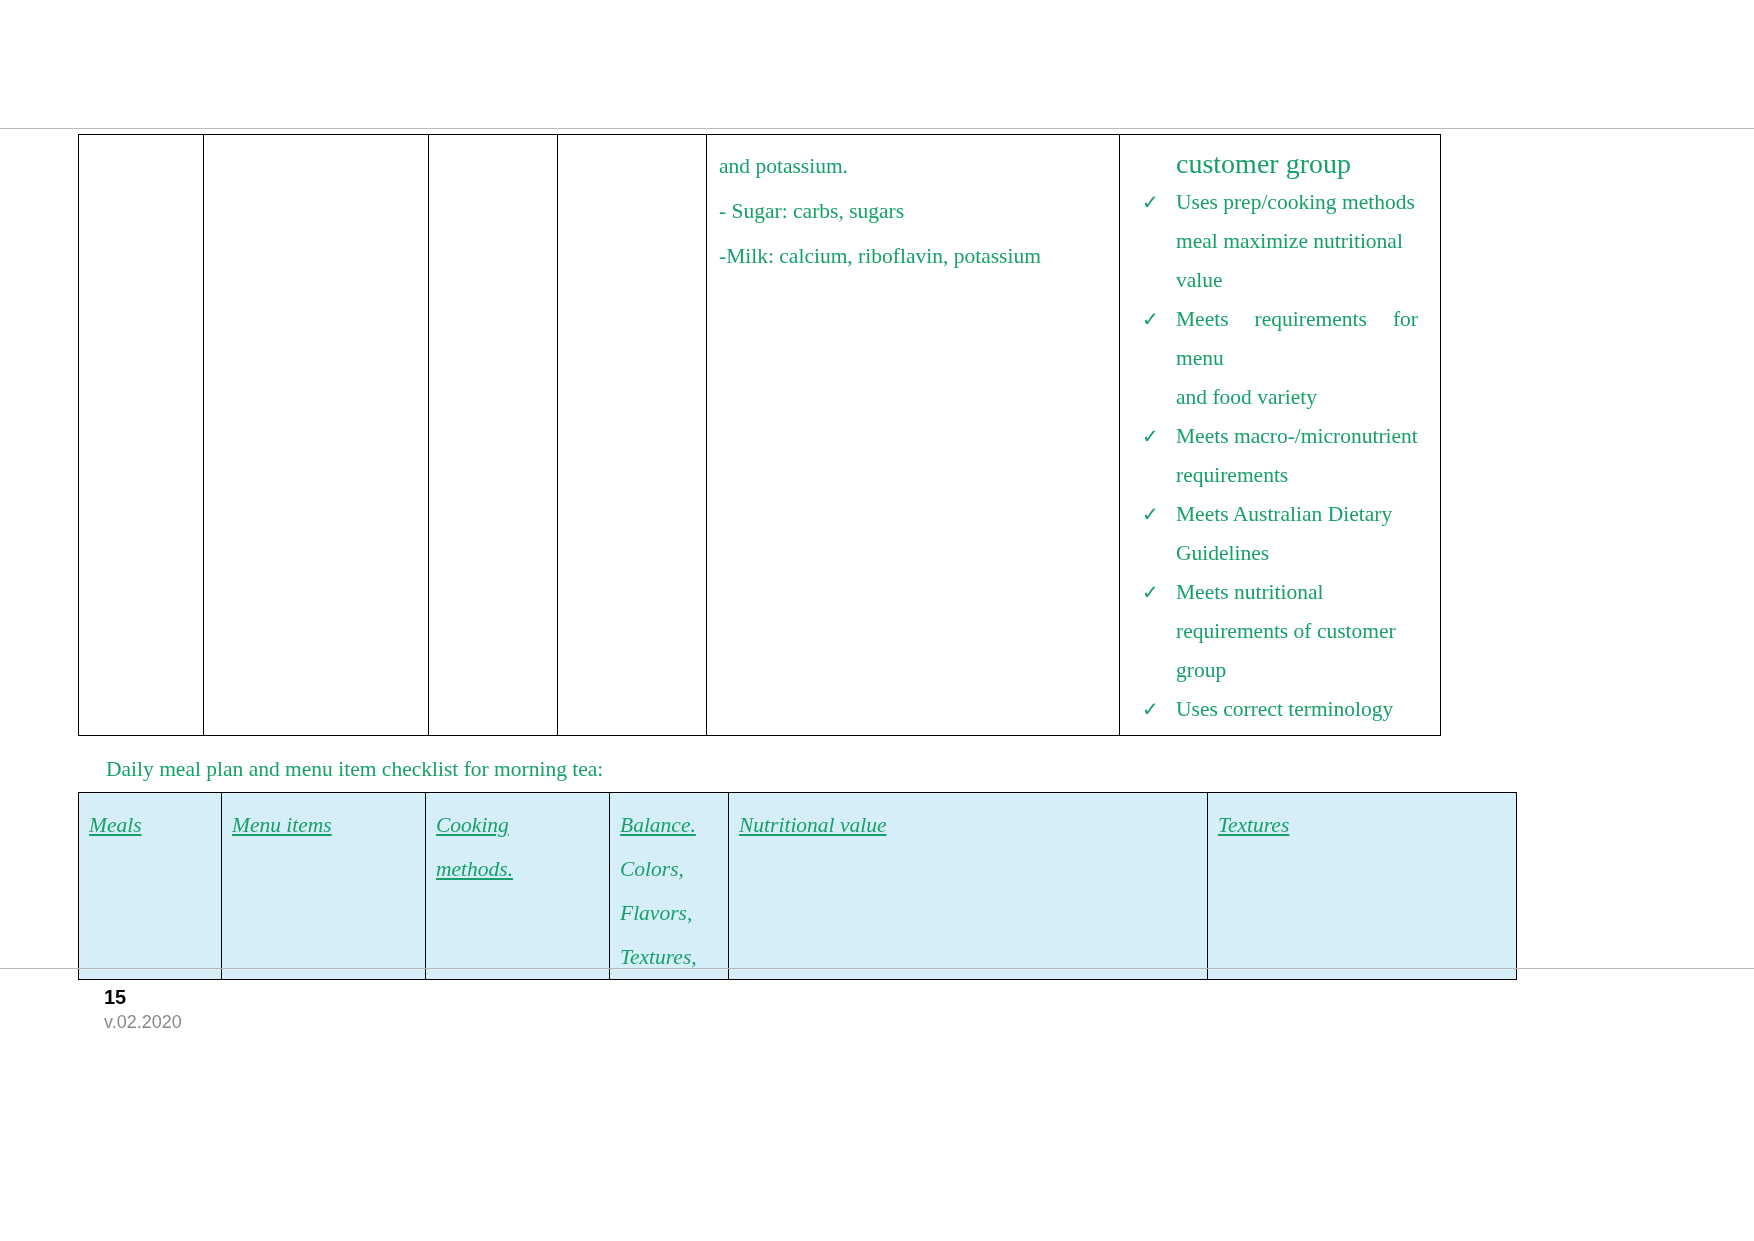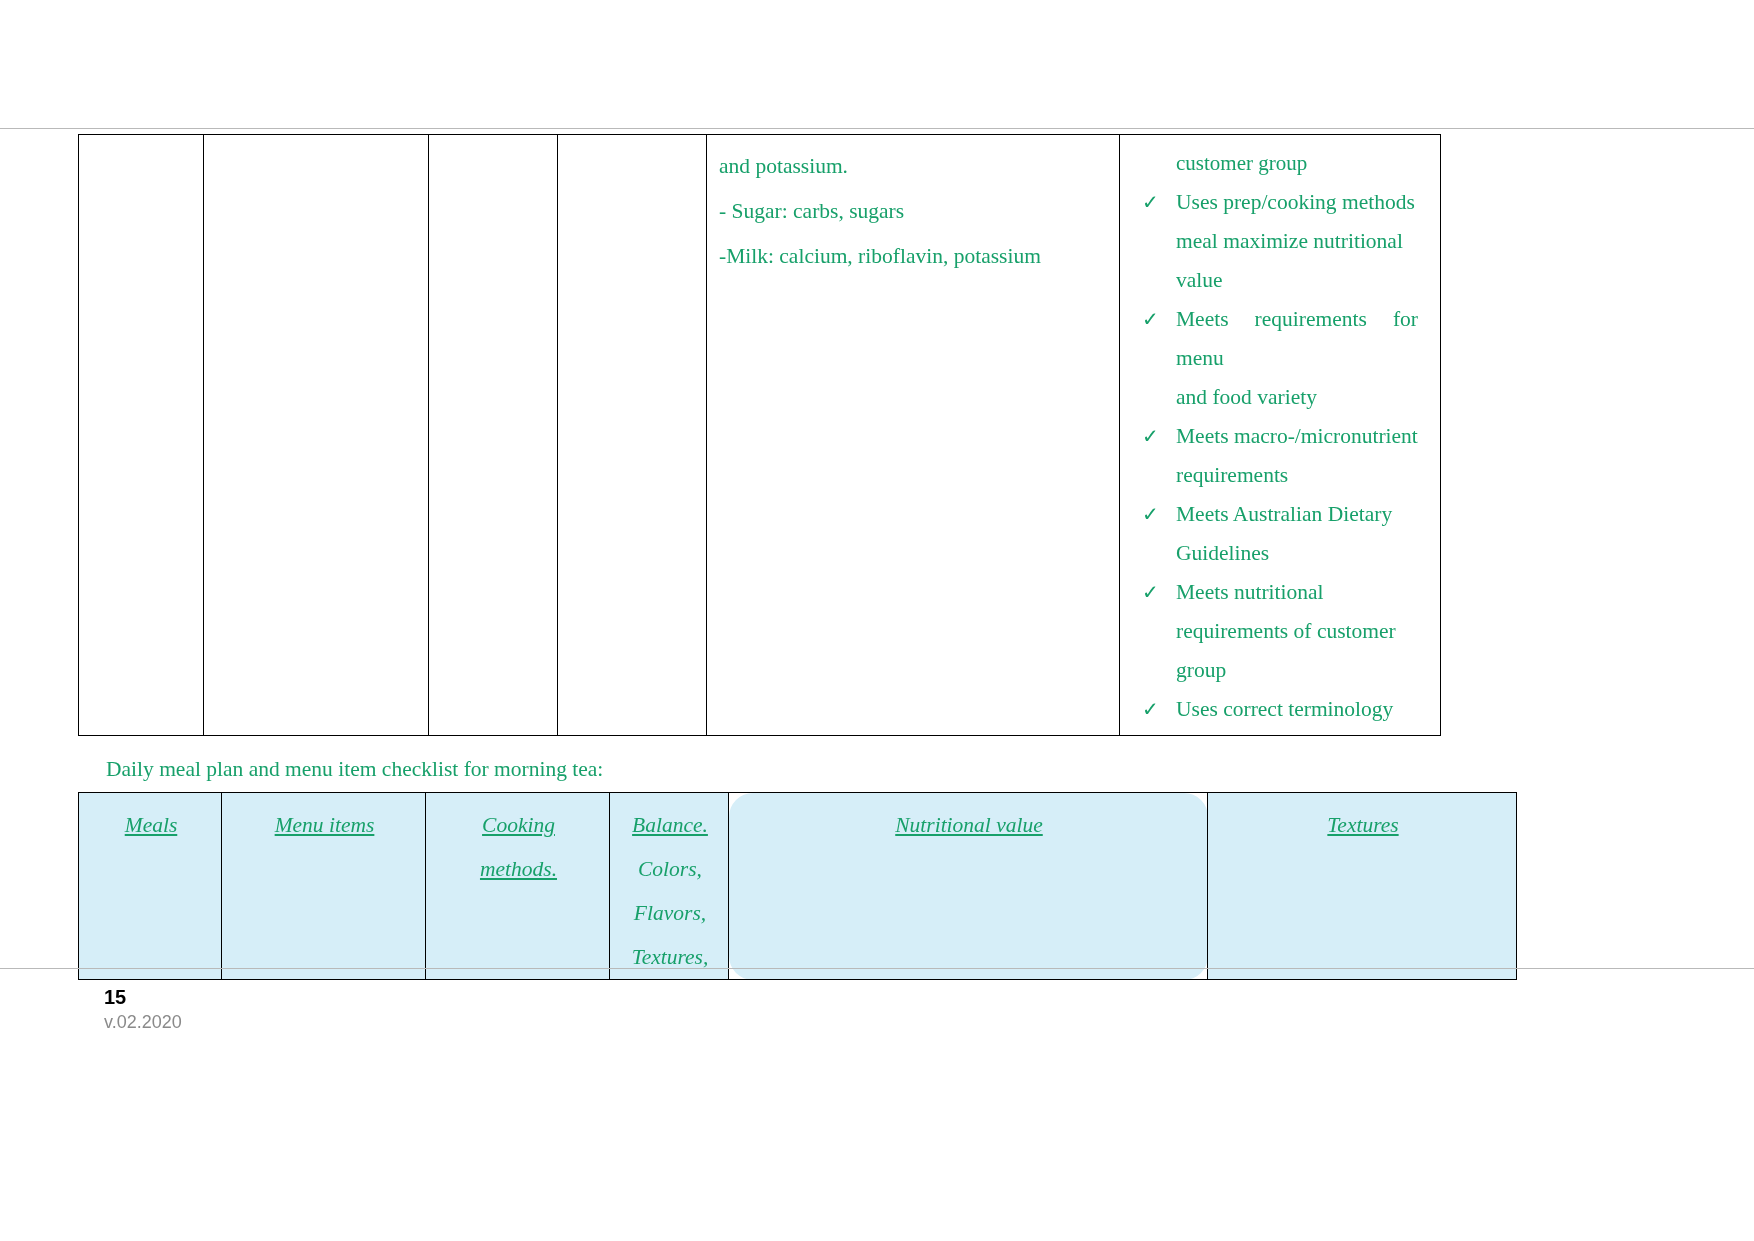--- a/index.html
+++ b/index.html
@@ -58,21 +58,21 @@
   }
 
   
   .check-list {
     list-style: none;
     margin: 0;
     padding: 0 10px 0 0;
   }
   .check-cont {
     color: #17a06a;
-    font-size: 21px;
+    font-size: 28px;
     line-height: 39px;
     margin: 0 0 0 44px;
     padding: 0;
     text-align: justify;
   }
   .check-item {
     position: relative;
     color: #17a06a;
     font-size: 21.5px;
     line-height: 39px;
@@ -107,27 +107,26 @@
     width: 1358px;
     border-collapse: collapse;
     table-layout: fixed;
   }
   .table2 td {
     border: 1px solid #000000;
     background: #d6eef8;
     vertical-align: top;
     padding: 10px 8px 0 10px;
     height: 152px;
-    text-align: center;
   }
   .t2c1 { width: 124px; }
   .t2c2 { width: 185px; }
   .t2c3 { width: 165px; }
   .t2c4 { width: 100px; }
-  .t2c5 { width: 460px; border-radius: 24px; }
+  .t2c5 { width: 460px; }
   .t2c6 { width: 290px; }
 
   .hdr {
     color: #17a06a;
     font-size: 21.5px;
     font-style: italic;
     text-decoration: underline;
     line-height: 44px;
     display: inline-block;
   }

